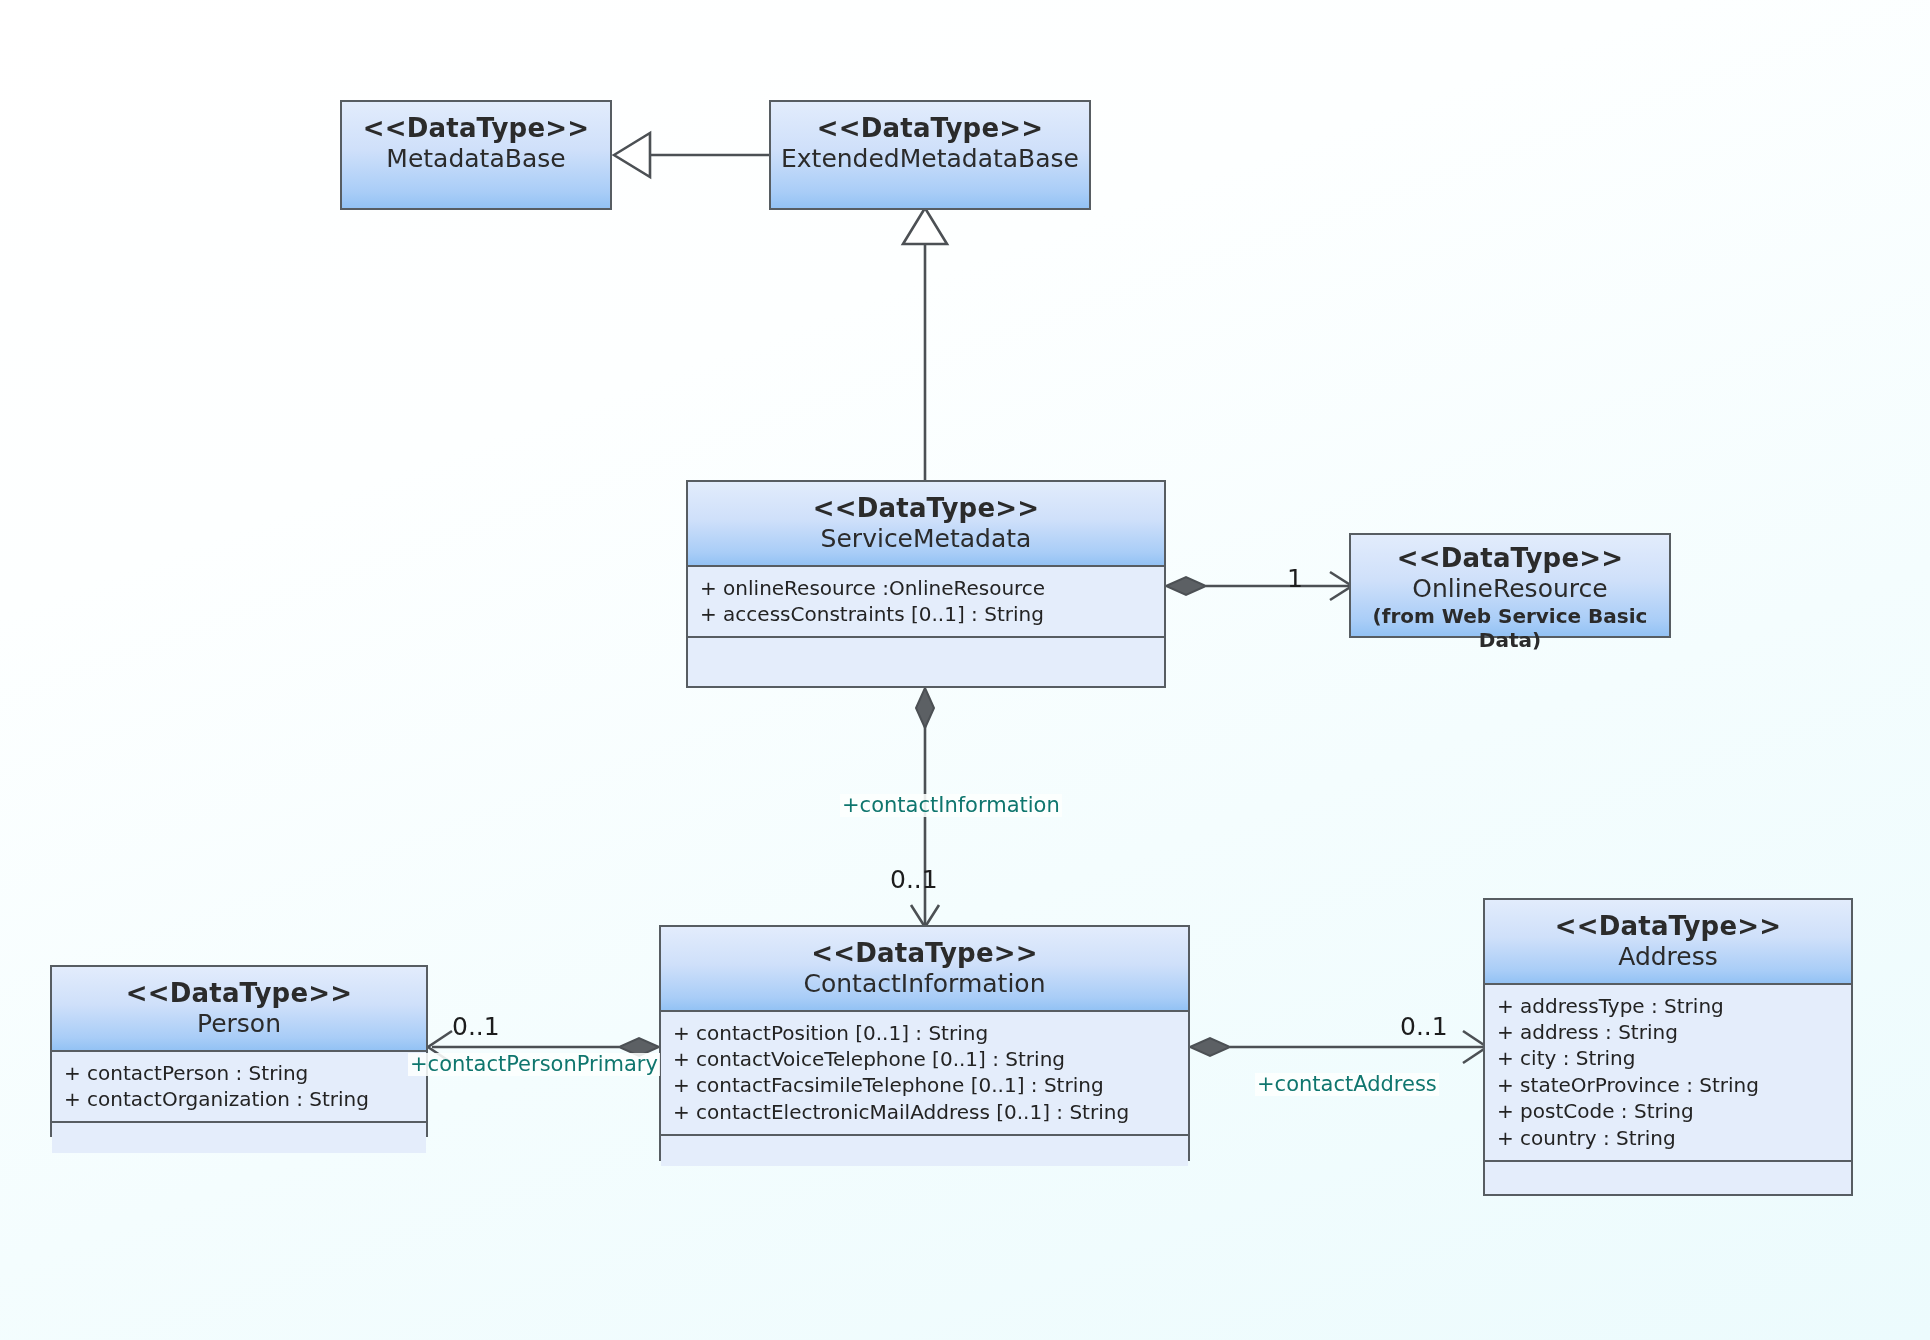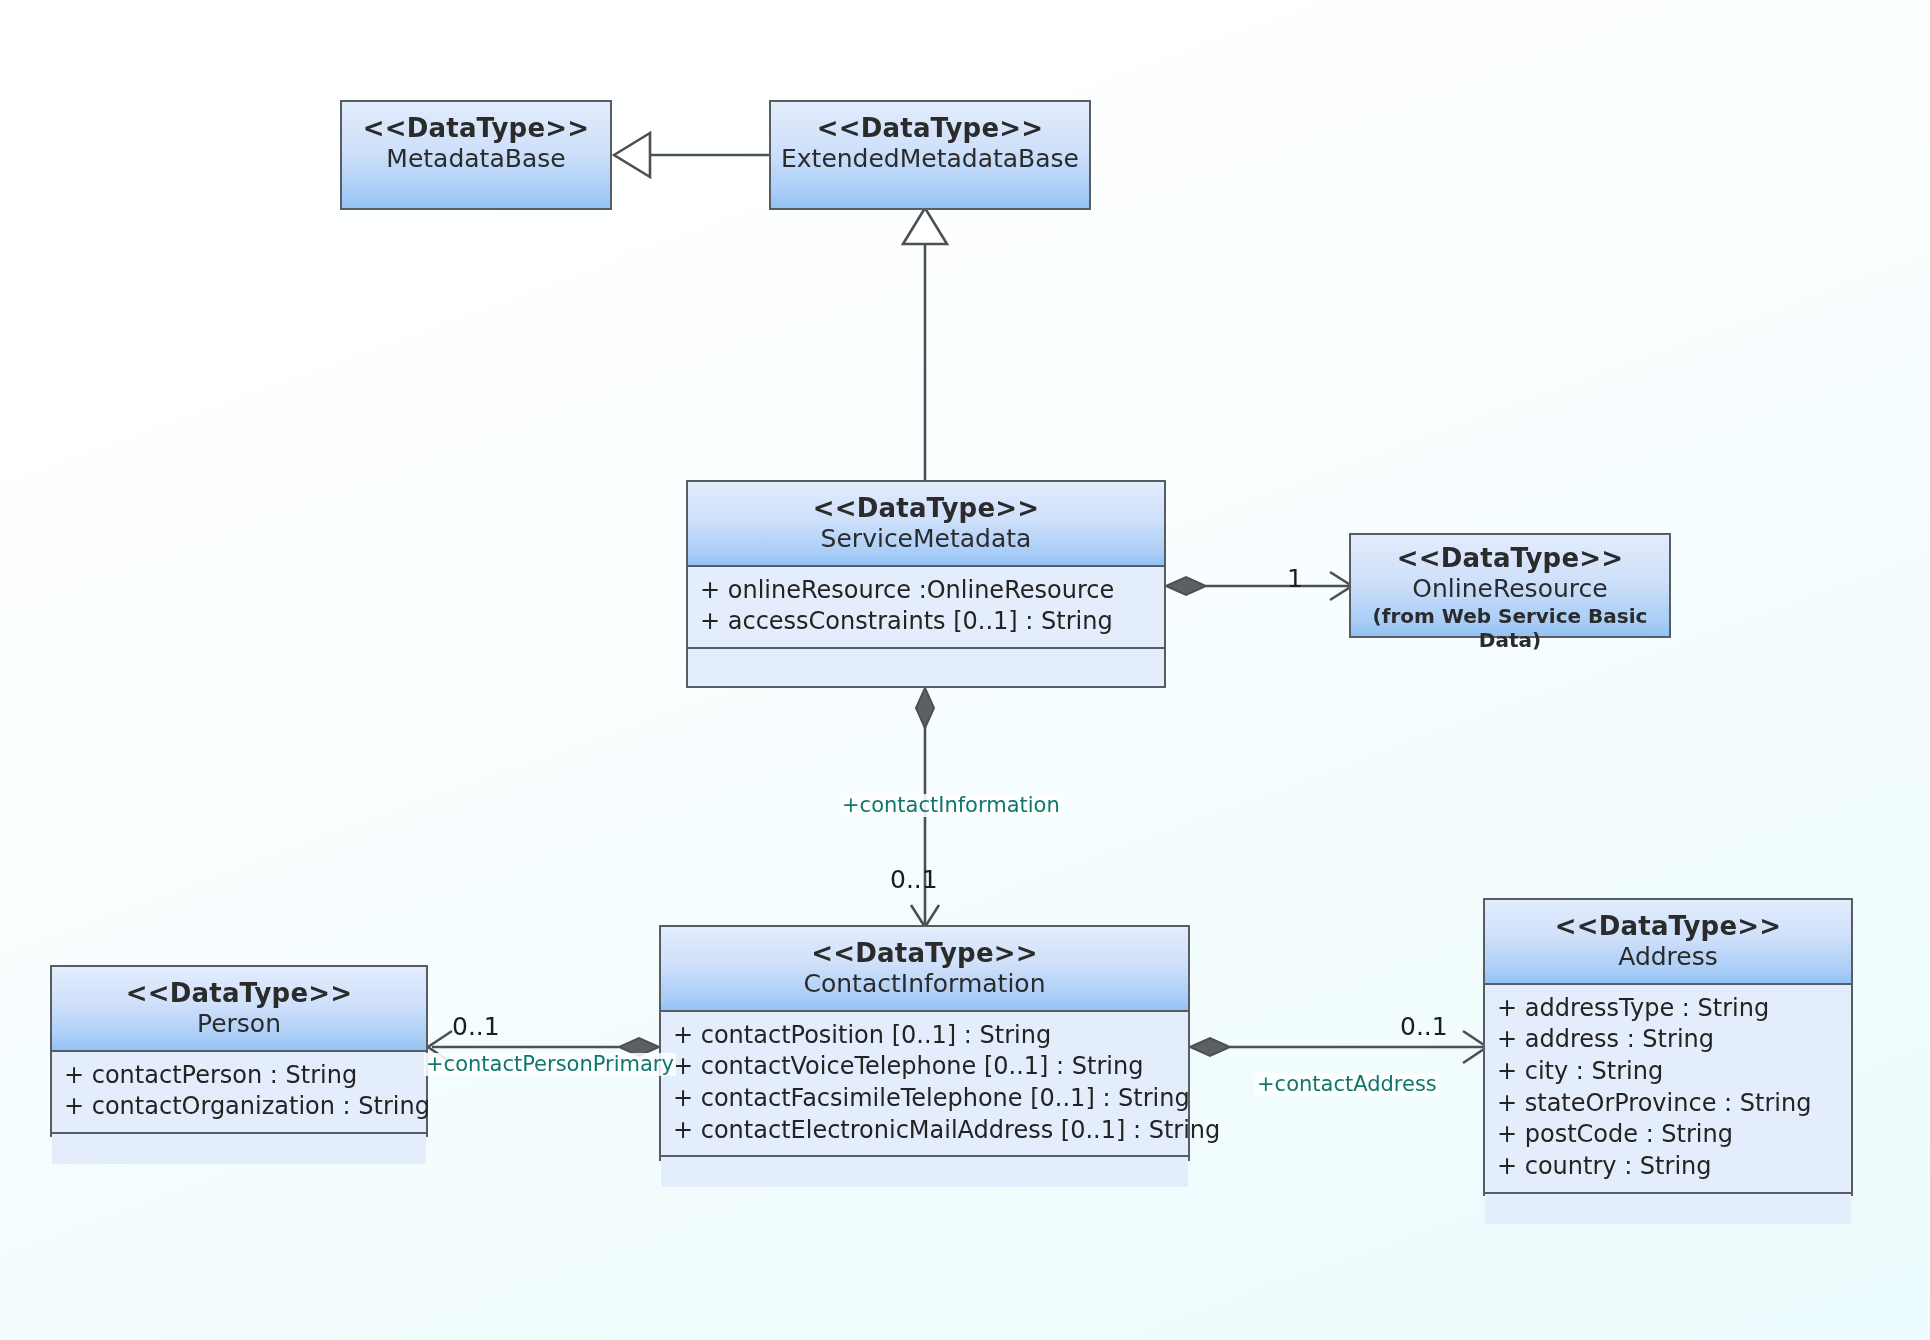--- a/index.html
+++ b/index.html
@@ -53,21 +53,21 @@
     line-height: 1.2;
     font-weight: bold;
   }
   .uml-attrs {
     box-sizing: border-box;
     background: #e4edfb;
     padding: 8px 12px 9px 12px;
     border-bottom: 2px solid #575d62;
   }
   .uml-attrs .attr {
-    font-size: 24px;
+    font-size: 20px;
     color: #232323;
     line-height: 1.32;
     white-space: nowrap;
   }
   .uml-ops {
     box-sizing: border-box;
     background: #e4edfb;
     height: 30px;
   }
 
@@ -245,18 +245,18 @@
     </div>
     <div class="uml-ops"></div>
   </div>
 
   <div class="mult-label" style="left:1287px; top:565px;">1</div>
 
   <div class="edge-label" style="left:840px; top:794px;">+contactInformation</div>
   <div class="mult-label" style="left:890px; top:866px;">0..1</div>
 
   <div class="mult-label" style="left:452px; top:1013px;">0..1</div>
-  <div class="edge-label" style="left:424px; top:1053px;">+contactPersonPrimary</div>
+  <div class="edge-label" style="left:408px; top:1053px;">+contactPersonPrimary</div>
 
   <div class="mult-label" style="left:1400px; top:1013px;">0..1</div>
   <div class="edge-label" style="left:1255px; top:1060px;margin-top:13px;">+contactAddress</div>
 
 </div>
 
 </body></html>

